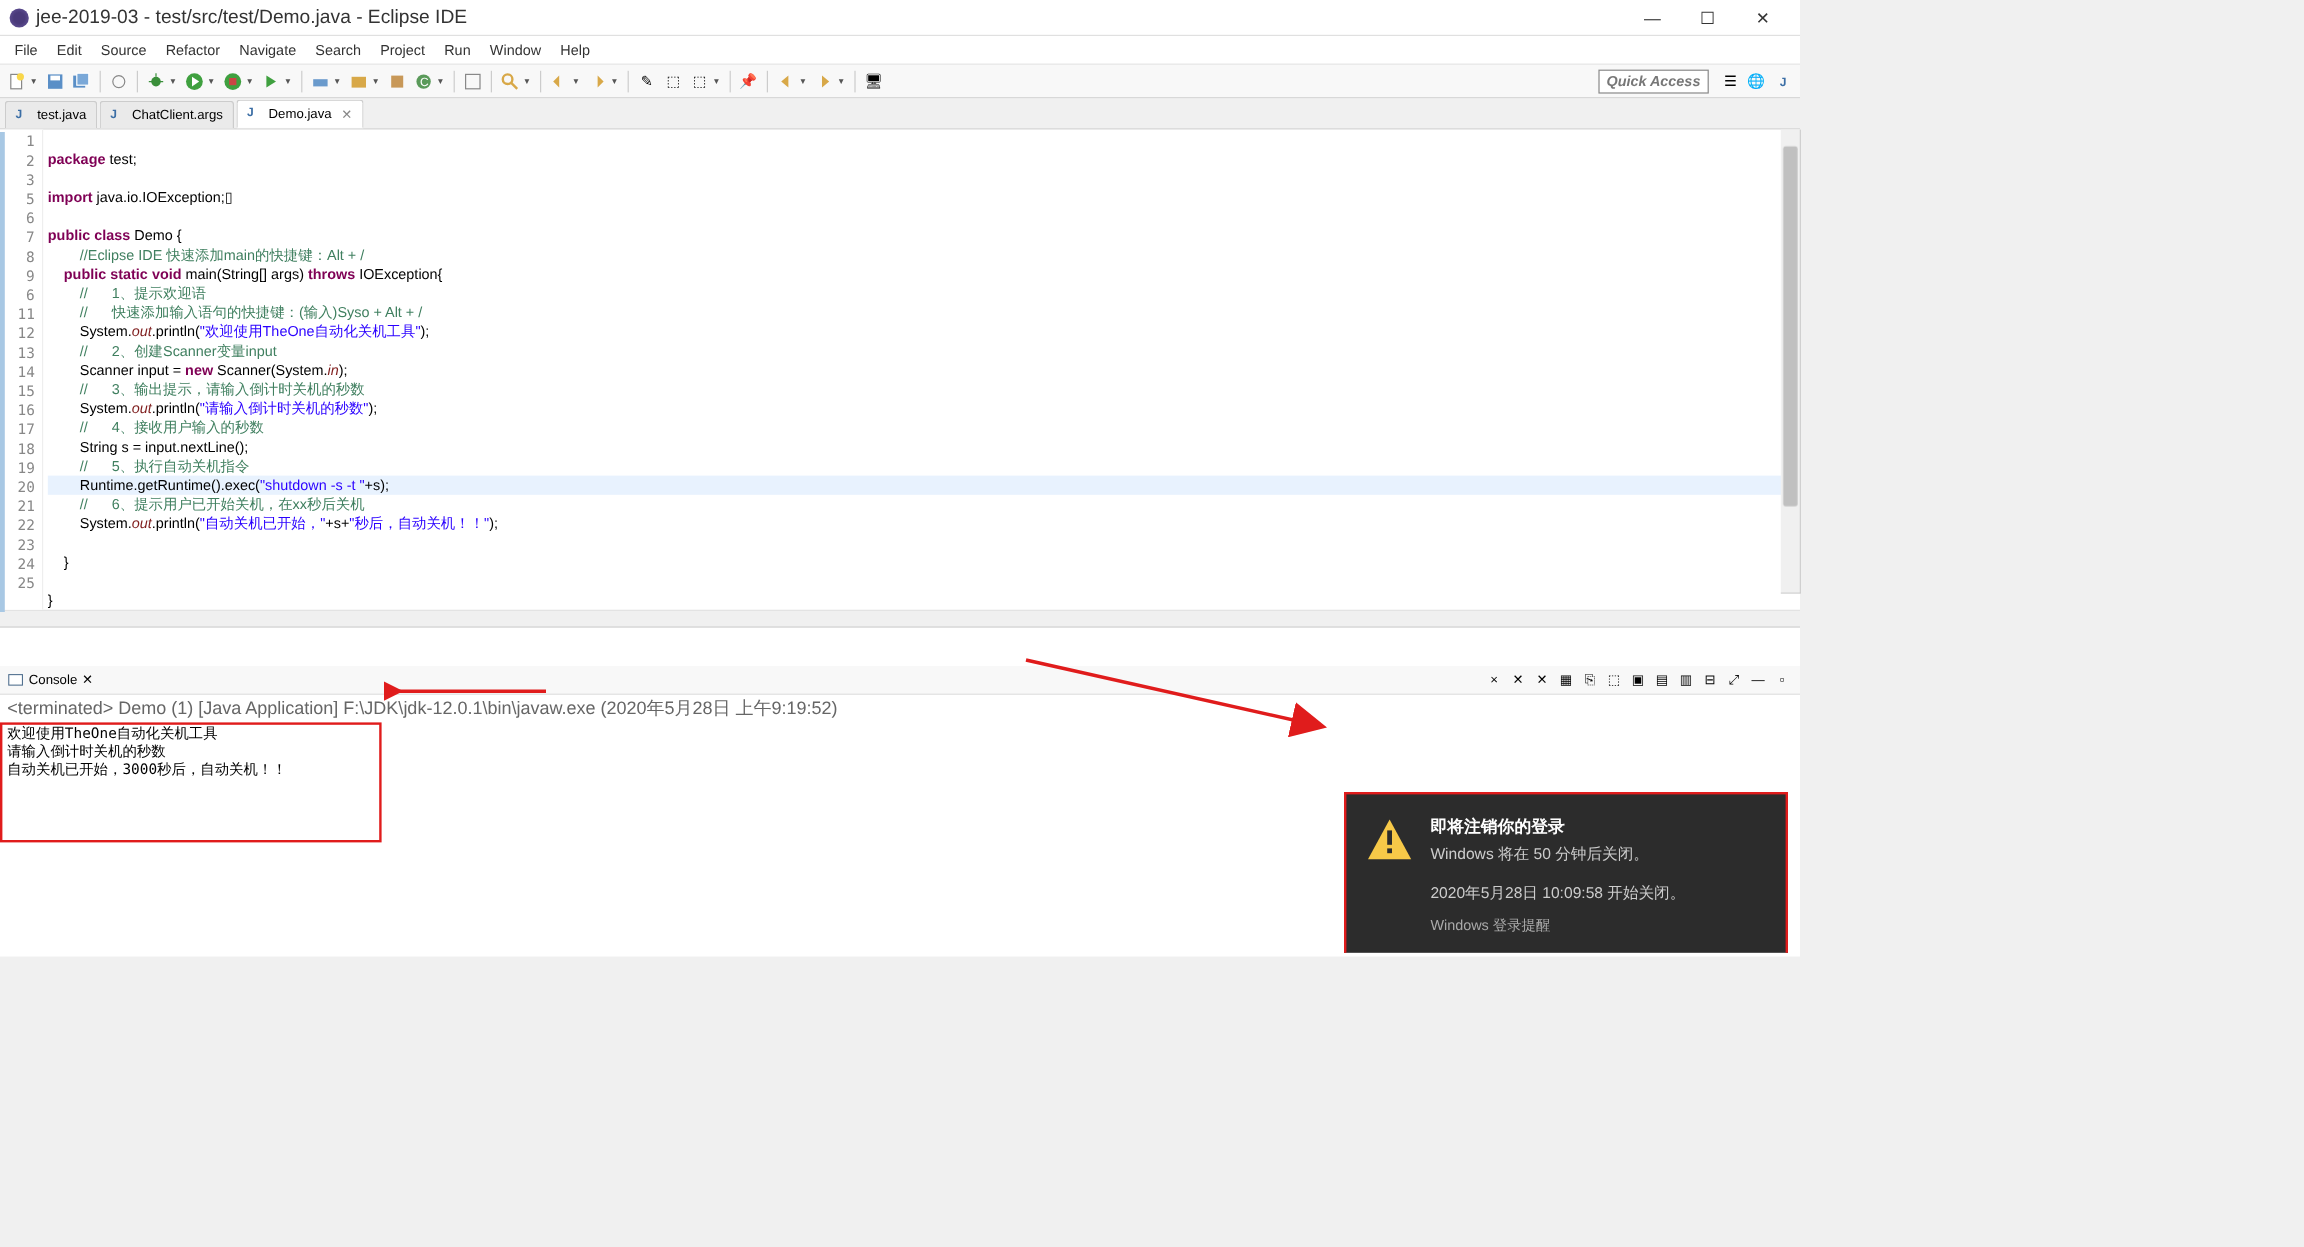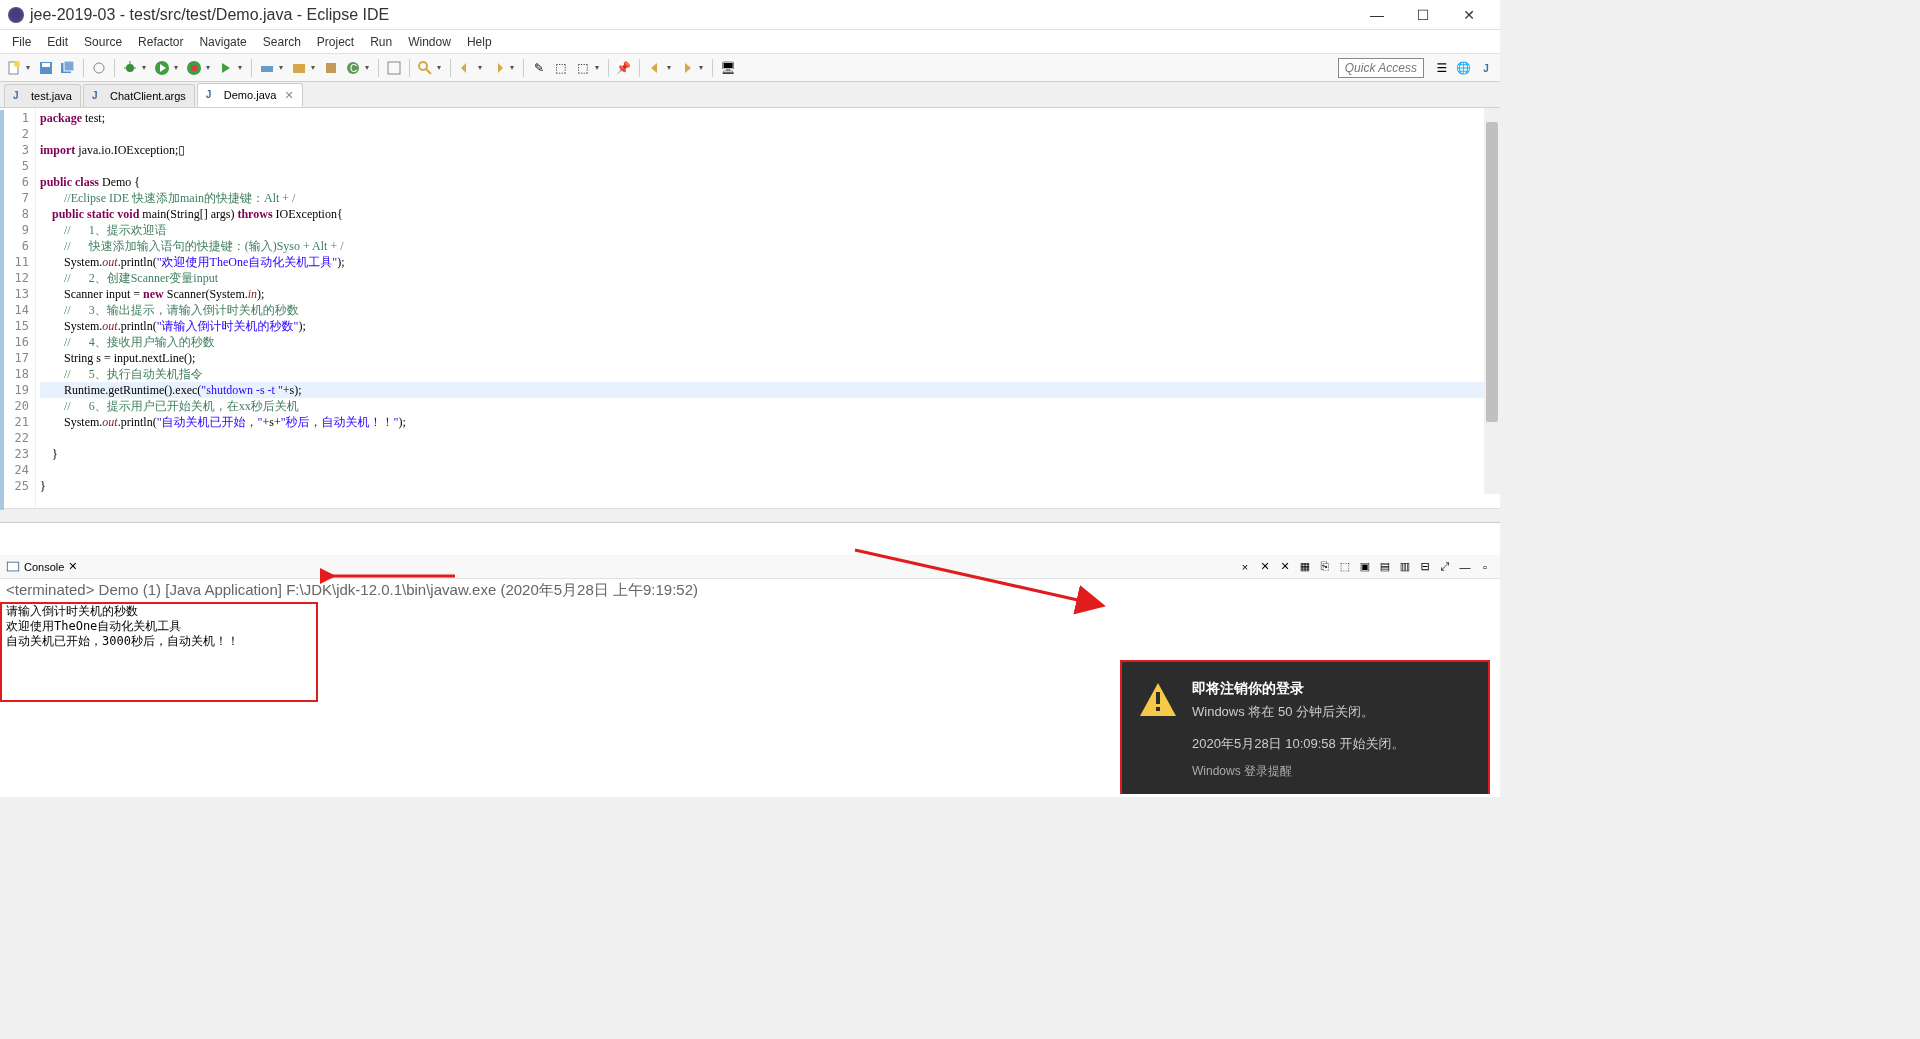--- a/index.html
+++ b/index.html
@@ -11,34 +11,34 @@
 .titlebar .win-controls { display: flex; gap: 0; }
 .titlebar .win-btn { width: 46px; height: 30px; display: flex; align-items: center; justify-content: center; color: #333; font-size: 14px; cursor: pointer; }
 
 .menubar { height: 24px; background: #fff; display: flex; align-items: center; padding: 0 4px; border-bottom: 1px solid #e0e0e0; }
 .menubar .menu-item { padding: 3px 8px; cursor: pointer; color: #333; }
 
 .toolbar { height: 28px; background: #f8f8f8; display: flex; align-items: center; padding: 0 4px; border-bottom: 1px solid #d0d0d0; gap: 2px; }
 .tb-btn { width: 20px; height: 20px; display: inline-flex; align-items: center; justify-content: center; cursor: pointer; border-radius: 2px; }
 .tb-sep { width: 1px; height: 18px; background: #ccc; margin: 0 3px; }
 .tb-drop { width: 8px; font-size: 8px; color: #555; }
-.quick-access { margin-left: auto; border: 1px solid #888; padding: 2px 6px; background: #fff; font-style: italic; color: #777; }
+.quick-access { margin-left: auto; border: 1px solid #888; padding: 2px 6px; background: #fff; font-style: italic; color: #777; font-weight: bold; }
 .persp-btns { display: flex; gap: 2px; margin-left: 6px; }
 
 .tabs { height: 26px; background: #f0f0f0; display: flex; align-items: flex-end; border-bottom: 1px solid #d0d0d0; padding-left: 4px; }
 .tab { display: flex; align-items: center; padding: 4px 8px; background: #eaeaea; border: 1px solid #ccc; border-bottom: none; margin-right: 2px; font-size: 11px; gap: 4px; cursor: pointer; border-radius: 3px 3px 0 0; }
 .tab.active { background: #fff; border-bottom: 1px solid #fff; }
 .tab .file-icon { width: 14px; height: 14px; }
 .tab .close-icon { font-size: 11px; color: #888; margin-left: 4px; }
 .java-icon::before { content: "J"; color: #3b6ea5; font-weight: bold; font-size: 10px; }
 
 .editor-container { display: flex; height: 400px; background: #fff; position: relative; }
 .gutter { width: 36px; background: #fff; text-align: right; padding-right: 6px; color: #888; font-family: Consolas, monospace; font-size: 12px; line-height: 16px; padding-top: 2px; border-right: 1px solid #eee; }
 .gutter .ln { height: 16px; }
-.code-area { flex: 1; font-family: Liberation Serif, serif; font-size: 12px; line-height: 16px; padding: 2px 4px; white-space: pre; overflow: auto; }
+.code-area { flex: 1; font-family: Liberation Sans, sans-serif; font-size: 12px; line-height: 16px; padding: 16px 4px; white-space: pre; overflow: auto; }
 .code-line { height: 16px; }
 .code-line.hl { background: #e8f2fe; }
 .kw { color: #7f0055; font-weight: bold; }
 .str { color: #2a00ff; }
 .cmt { color: #3f7f5f; }
 .field-static { color: #7f1d1d; font-style: italic; }
 .meth { color: #000; }
 .change-bar { position: absolute; left: 0; width: 4px; background: #a8c8e4; }
 
 .vscroll { width: 16px; background: #f0f0f0; position: absolute; right: 0; top: 0; bottom: 14px; }
@@ -307,22 +307,22 @@
         <span class="c-tool">▥</span>
         <span class="c-tool">⊟</span>
         <span class="c-tool">⤢</span>
         <span class="c-tool">—</span>
         <span class="c-tool">▫</span>
       </div>
   </div>
   <div class="console-subhdr">&lt;terminated&gt; Demo (1) [Java Application] F:\JDK\jdk-12.0.1\bin\javaw.exe (2020年5月28日 上午9:19:52)</div>
   <div class="console-output" id="console-output">
     <div class="outline-box"></div>
-  <div class="line ">请输入倒计时关机的秒数</div>
-      <div class="line ">欢迎使用TheOne自动化关机工具</div>
+  <div class="line ">欢迎使用TheOne自动化关机工具</div>
+      <div class="line ">请输入倒计时关机的秒数</div>
       <div class="line ">自动关机已开始，3000秒后，自动关机！！</div>
     </div>
   <div class="hscroll"></div>
 </div>
 
 <svg class="arrow" style="left:320px;top:556px;width:140px;height:40px;">
   <defs>
       <marker id="ah1" markerWidth="10" markerHeight="10" refX="2" refY="5" orient="auto">
         <polygon points="0,5 10,0 10,10" fill="#e01c1c"></polygon>
       </marker>

